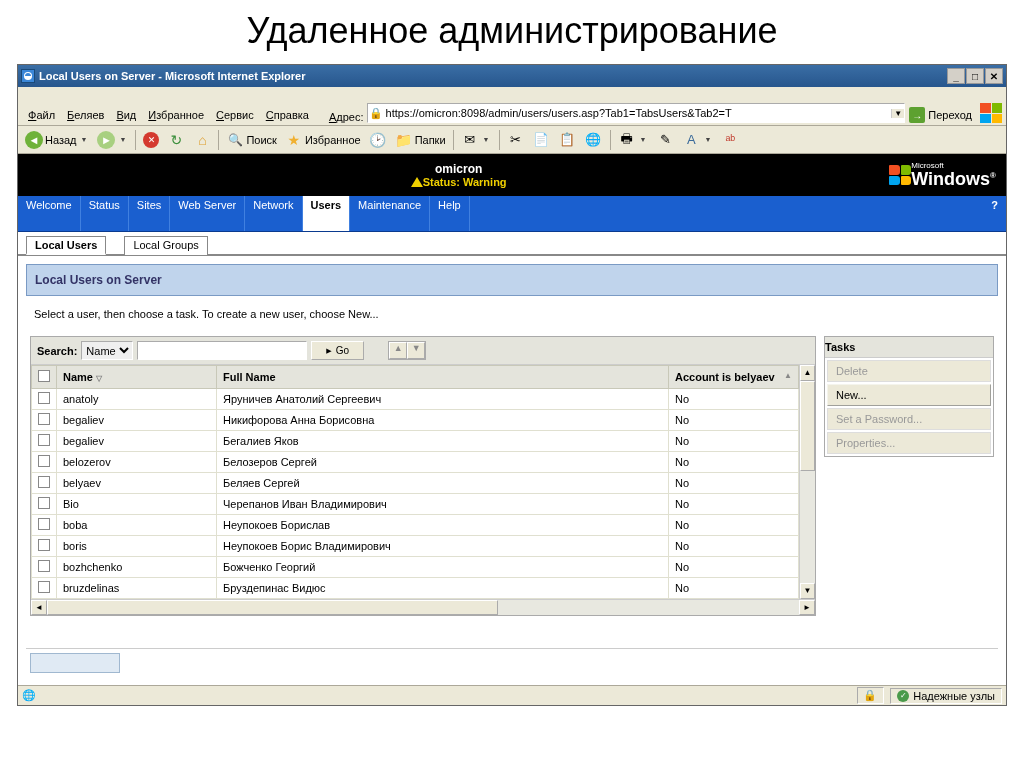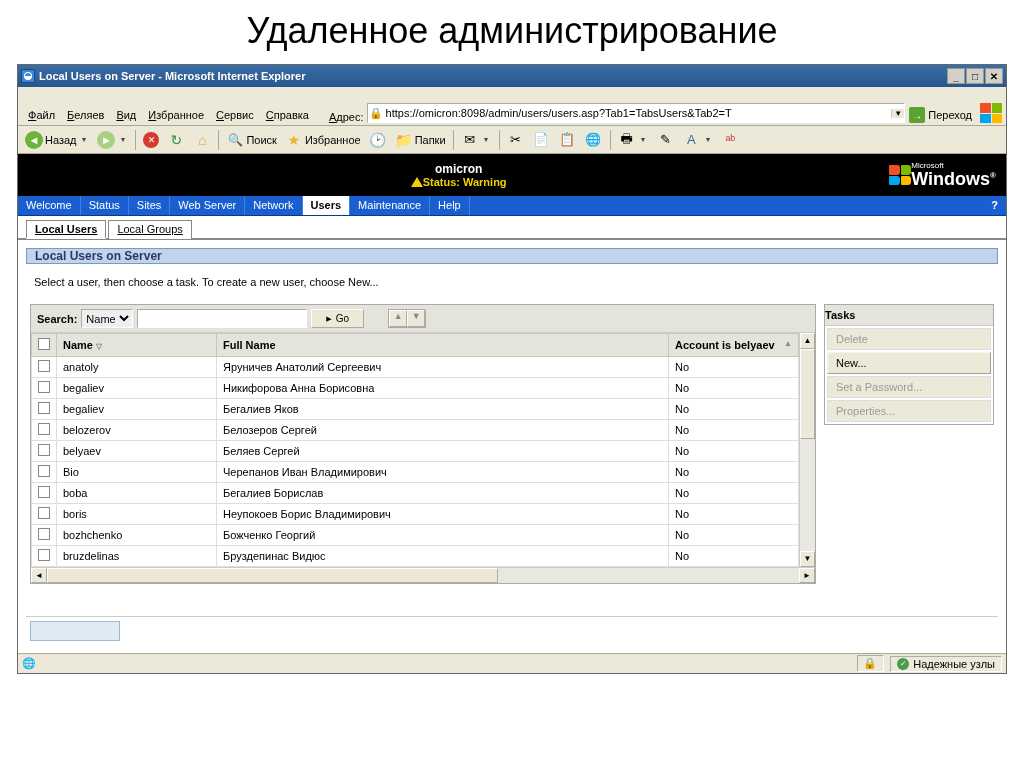--- a/index.html
+++ b/index.html
@@ -53,32 +53,32 @@
 .status-line { color: #f0d000; font-size: 11px; font-weight: bold; display: inline-flex; align-items: center; justify-content: center;}
 .warn-icon { display: inline-block; width: 0; height: 0; border-left: 6px solid transparent; border-right: 6px solid transparent; border-bottom: 10px solid #f0d000; }
 .ms-win { color: #fff; font-size: 18px; display: flex; align-items: center; gap: 0;}
 .ms-win-logo { width: 22px; height: 20px; display: grid; grid-template: 1fr 1fr / 1fr 1fr; gap:1px;}
 .ms-win-logo div{ border-radius: 1px 3px 3px 1px;}
 .ms-win-logo div:nth-child(1){background:#f25022}.ms-win-logo div:nth-child(2){background:#7fba00}.ms-win-logo div:nth-child(3){background:#00a4ef}.ms-win-logo div:nth-child(4){background:#ffb900}
 .ms-text { display: flex; flex-direction: column; line-height: 1;}
 .ms-small{font-size:8px;}
 .ms-big{font-weight:bold;}
 
-.primary-tabs { background: #1a5fcf; display: flex; height: 20px; border-bottom: 1px solid #0a3a8f;}
+.primary-tabs { background: #1a5fcf; display: flex; height: 36px; border-bottom: 1px solid #0a3a8f;}
 .ptab { color: #fff; padding: 3px 8px; font-size: 11px; border-right: 1px solid #4080e0; cursor: pointer;}
 .ptab.active { background: #fff; color: #000; font-weight: bold; }
 .ptab-spacer { flex: 1; }
 .ptab-help { color: #fff; padding: 3px 8px; font-weight: bold; }
 
 .sub-tabs { display: flex; padding: 4px 8px 0; border-bottom: 2px solid #888; background: #fff;}
-.stab { padding: 2px 8px; font-size: 11px; border: 1px solid #888; border-bottom: none; margin-right: 2px; margin-bottom: -1px; background: #fff; cursor: pointer; text-decoration: underline;}
+.stab { padding: 2px 8px; font-size: 11px; border: 1px solid #888; border-bottom: none; margin-right: 18px; margin-bottom: -1px; background: #fff; cursor: pointer;}
 .stab.active { font-weight: bold; border-bottom: 2px solid #fff;}
 
 .content { background: #fff; padding: 8px; }
-.panel-header { background: #c0d4ec; border: 1px solid #7a9ac4; padding: 0 8px; font-weight: bold; font-size: 12px; color: #336; }
+.panel-header { background: #c0d4ec; border: 1px solid #7a9ac4; padding: 8px 8px; font-weight: bold; font-size: 12px; color: #336; }
 .instructions { padding: 12px 8px; font-size: 11px; }
 
 .layout { display: flex; gap: 8px; padding: 4px;}
 .main-col { flex: 1; border: 1px solid #aaa; }
 .side-col { width: 170px; }
 
 .search-row { background: #e4e4dc; padding: 4px 6px; display: flex; align-items: center; gap: 4px; border-bottom: 1px solid #ccc;}
 .search-label { font-weight: bold; font-size: 11px; }
 .search-select { font-size: 11px; height: 19px; border: 1px inset #fff;}
 .search-input { height: 19px; width: 170px; border: 1px inset #fff; font-size: 11px; padding: 0 2px;}
@@ -340,21 +340,21 @@
                 </tr>
                 <tr>
                   <td><span class="chk"></span></td>
                   <td>Bio</td>
                   <td>Черепанов Иван Владимирович</td>
                   <td>No</td>
                 </tr>
                 <tr>
                   <td><span class="chk"></span></td>
                   <td>boba</td>
-                  <td>Бегалиев Борислав</td>
+                  <td>Неупокоев Борислав</td>
                   <td>No</td>
                 </tr>
                 <tr>
                   <td><span class="chk"></span></td>
                   <td>boris</td>
                   <td>Неупокоев Борис Владимирович</td>
                   <td>No</td>
                 </tr>
                 <tr>
                   <td><span class="chk"></span></td>

